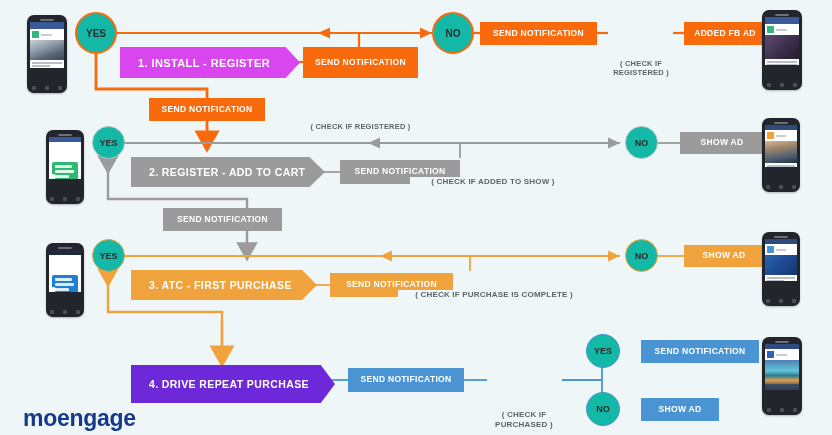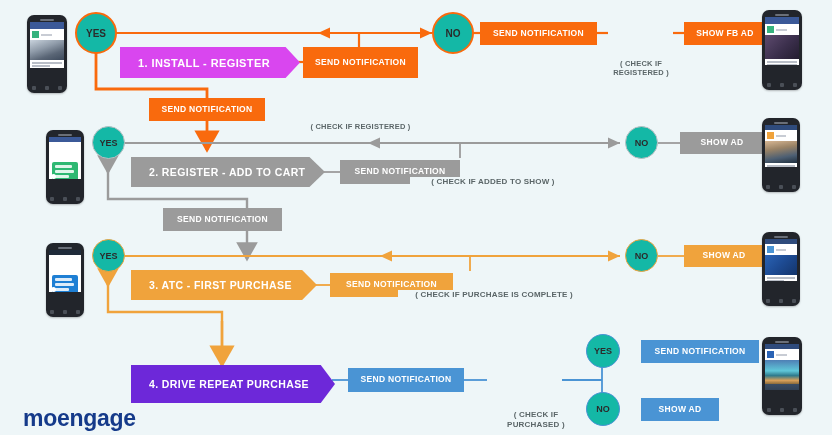--- a/index.html
+++ b/index.html
@@ -200,21 +200,21 @@
   <div class="node" style="left:432px;top:12px;width:42px;height:42px;border:2.4px solid #f96a0d;font-size:10px;">
     <span>NO</span>
   </div>
   <div class="box" style="left:480px;top:22px;width:117px;height:23px;background:#f96a0d;font-size:8.5px;letter-spacing:.3px;">
     <span>SEND NOTIFICATION</span>
   </div>
   <div class="cap" style="left:606px;top:20px;width:70px;font-size:7.5px;">
     <span>( CHECK IF REGISTERED )</span>
   </div>
   <div class="box" style="left:684px;top:22px;width:82px;height:23px;background:#f96a0d;font-size:8.5px;letter-spacing:.3px;">
-    <span>SHOW FB AD</span>
+    <span>ADDED FB AD</span>
   </div>
 
   <div class="chev" style="left:131px;top:157px;width:194px;height:30px;background:#9b9b9b;
               clip-path:polygon(0 0, 92% 0, 100% 50%, 92% 100%, 0 100%);font-size:10.5px;">
     <span>2. REGISTER - ADD TO CART</span>
   </div>
   <div class="box" style="left:340px;top:160px;width:120px;height:24px;background:#9b9b9b;font-size:8.5px;letter-spacing:.3px;">
     <span>SEND NOTIFICATION</span>
   </div>
   <div class="cap" style="left:410px;top:138px;width:166px;font-size:8px;background:#eef6f8;">
@@ -260,21 +260,21 @@
     <span>SHOW AD</span>
   </div>
 
   <div class="chev" style="left:131px;top:365px;width:204px;height:38px;background:#6d28d9;
               clip-path:polygon(0 0, 93% 0, 100% 50%, 93% 100%, 0 100%);font-size:10.5px;">
     <span>4. DRIVE REPEAT PURCHASE</span>
   </div>
   <div class="box" style="left:348px;top:368px;width:116px;height:24px;background:#4a94d4;font-size:8.5px;letter-spacing:.3px;">
     <span>SEND NOTIFICATION</span>
   </div>
-  <div class="cap" style="left:496px;top:371px;width:80px;font-size:8px;">
+  <div class="cap" style="left:484px;top:371px;width:80px;font-size:8px;">
     <span>( CHECK IF PURCHASED )</span>
   </div>
 
   <div class="node" style="left:586px;top:334px;width:34px;height:34px;border:1.8px solid #4a94d4;font-size:9px;">
     <span>YES</span>
   </div>
   <div class="box" style="left:641px;top:340px;width:118px;height:23px;background:#4a94d4;font-size:8.5px;letter-spacing:.3px;">
     <span>SEND NOTIFICATION</span>
   </div>
 

